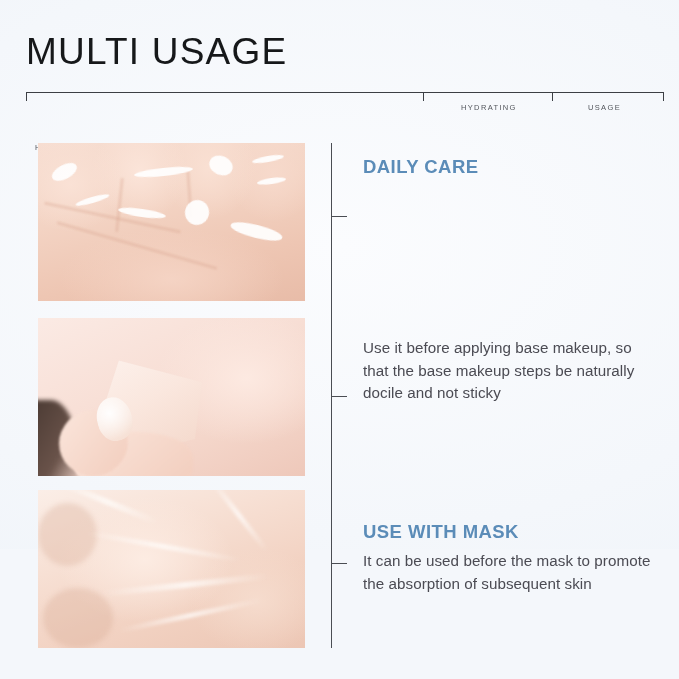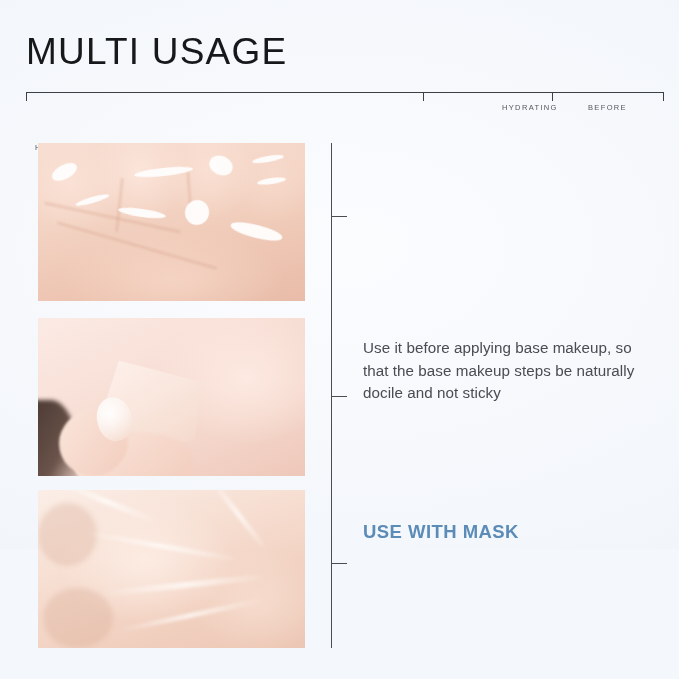--- a/index.html
+++ b/index.html
@@ -218,22 +218,22 @@
   <div id="title">MULTI USAGE</div>
 
   <div id="rule-wrap">
     <div id="rule-line"></div>
     <div class="rule-tick" style="left:0px;"></div>
     <div class="rule-tick" style="left:397px;"></div>
     <div class="rule-tick" style="left:526px;"></div>
     <div class="rule-tick" style="left:637px;"></div>
 
     <div class="rule-label" style="left:9px;margin-top:40px;">HYALURONIC ACID</div>
-    <div class="rule-label" style="left:435px;margin-left:41px;">HYDRATING</div>
-    <div class="rule-label" style="left:562px;">BEFORE</div>
+    <div class="rule-label" style="left:435px;">HYDRATING</div>
+    <div class="rule-label" style="left:562px;">USAGE</div>
   </div>
 
   <div id="rail"></div>
   <div class="rail-tick" style="top:216px;"></div>
   <div class="rail-tick" style="top:396px;"></div>
   <div class="rail-tick" style="top:563px;"></div>
 
   <div class="photo" id="photo-1">
     <div class="inner">
       <div class="crease" style="left:2%;top:46%;width:52%;height:3px;transform:rotate(12deg);"></div>
@@ -268,23 +268,25 @@
       <div class="shade" style="left:2%;top:62%;width:26%;height:38%;border-radius:50%;"></div>
       <div class="fold" style="left:6%;top:6%;width:40%;height:6px;transform:rotate(22deg);"></div>
       <div class="fold" style="left:18%;top:34%;width:58%;height:5px;transform:rotate(10deg);"></div>
       <div class="fold" style="left:24%;top:58%;width:62%;height:6px;transform:rotate(-6deg);"></div>
       <div class="fold" style="left:30%;top:78%;width:54%;height:5px;transform:rotate(-12deg);"></div>
       <div class="fold" style="left:58%;top:14%;width:34%;height:5px;transform:rotate(52deg);"></div>
     </div>
   </div>
 
   <div class="block" id="block-1">
+    <h2>DAILY CARE</h2>
   </div>
 
   <div class="block" id="block-2">
     <p>Use it before applying base makeup, so that the base makeup steps be naturally docile and not sticky</p>
   </div>
 
   <div class="block" id="block-3">
     <h2>USE WITH MASK</h2>
+    <p>It can be used before the mask to promote the absorption of subsequent skin</p>
   </div>
 
 </div>
 
 </body></html>

